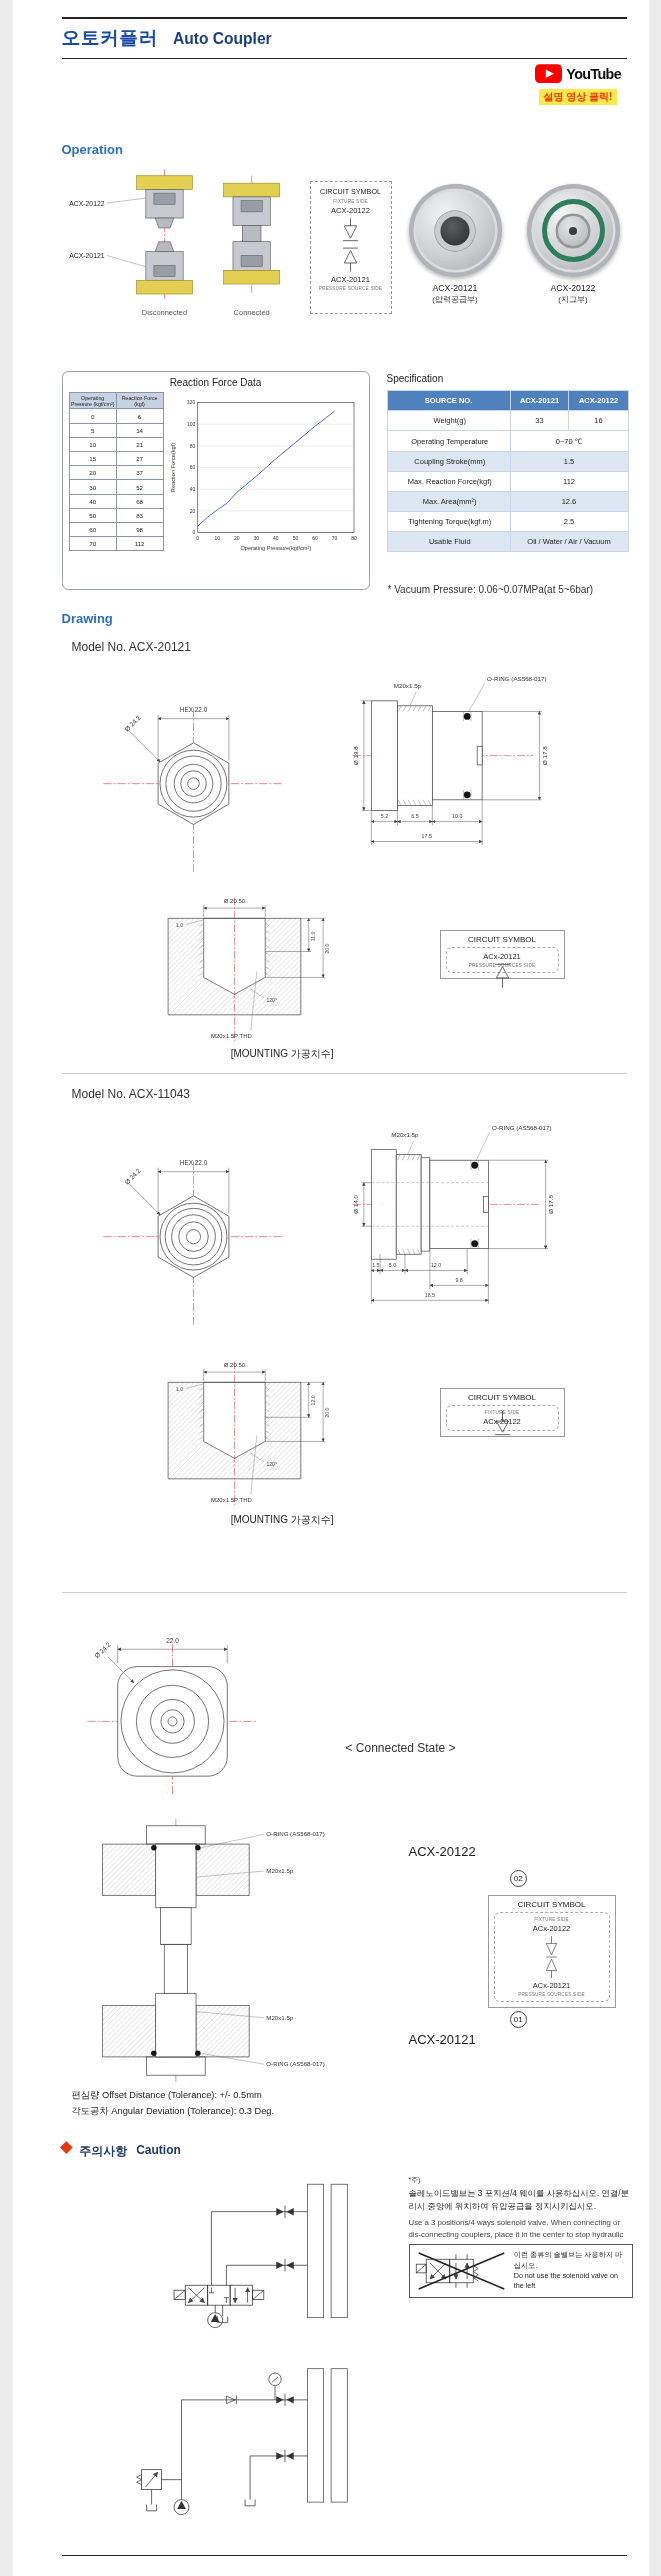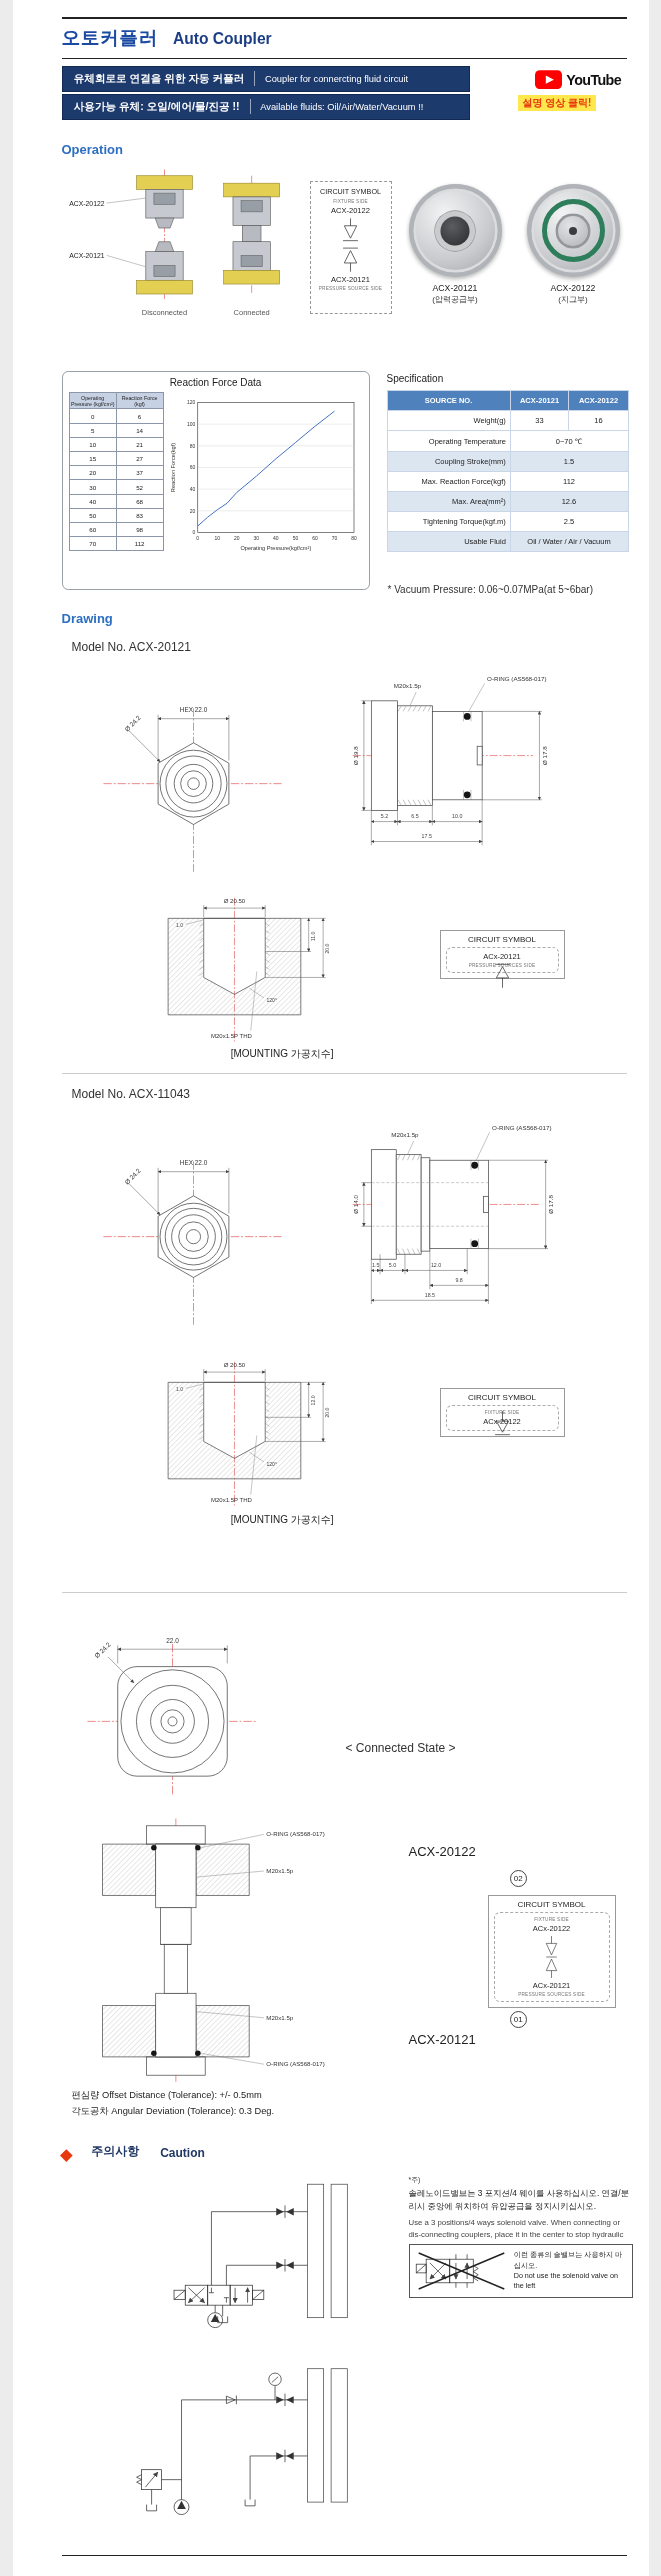--- a/index.html
+++ b/index.html
@@ -13,21 +13,21 @@
   .title-row{position:absolute;left:49px;top:25px;display:flex;align-items:baseline;gap:15px}
   .title-ko{font-size:18.7px;font-weight:bold;color:#1b4aa2;letter-spacing:0.6px}
   .title-en{font-size:15.6px;font-weight:bold;color:#1c3e85}
   .banner{position:absolute;left:49px;height:25.5px;background:#1d3a6d;border:0.6px solid #122a52;
           color:#fff;display:flex;align-items:center;padding:0 11.2px;gap:10px}
   .banner .b-ko{font-size:10.6px;font-weight:bold;white-space:nowrap}
   .banner .b-div{width:0.6px;align-self:stretch;margin:4.4px 0;background:rgba(255,255,255,.55)}
   .banner .b-en{font-size:9.3px;white-space:nowrap}
   #banner1{top:66px;width:408px}
   #banner2{top:94px;width:408px}
-  .yt{position:absolute;left:505px;top:70px;width:121px;cursor:pointer}
+  .yt{position:absolute;left:505px;top:64px;width:121px;text-align:center;cursor:pointer}
   .yt-row{display:flex;align-items:center;justify-content:center;gap:4.4px}
   .yt-icon svg{width:27px;height:19.3px;display:block}
   .yt-word{font-size:14.3px;font-weight:bold;color:#111;letter-spacing:-0.6px}
   .yt-note{display:inline-block;margin-top:5.6px;background:#ffe84d;color:#e8380d;font-weight:bold;
            font-size:10px;padding:1.2px 5px}
 
   .sec-title{position:absolute;font-size:13px;font-weight:bold;color:#2d6fc2}
   .model-title{position:absolute;font-size:12px;color:#333}
 
   
@@ -67,21 +67,21 @@
   .chart .tick{font-size:8px;fill:#333}
   .chart .grid{stroke:#d9d9d9;stroke-width:.8}
   .chart .axl{font-size:9px;fill:#333}
   .spec-title{position:absolute;left:374px;top:373px;font-size:10px;color:#222}
   .spec-table{position:absolute;left:374px;top:390px;width:242px;border-collapse:collapse;
               font-size:7.5px;text-align:center}
   .spec-table th{background:#4f81bd;color:#fff;font-weight:bold;padding:5px 2.5px;
                  border:0.6px solid #c9d6e8;font-size:7.5px}
   .spec-table td{border:0.6px solid #c9d6e8;padding:5px 3.7px;background:#fff}
   .spec-table tr.alt td{background:#dce6f1}
-  .spec-table td.lbl{text-align:right;padding-left:6.2px;width:123px}
+  .spec-table td.lbl{text-align:center;padding-left:6.2px;width:123px}
   .spec-note{position:absolute;left:375px;top:584px;font-size:10px;color:#333}
 
   
   .draw-canvas{position:absolute}
   .draw-canvas svg{position:absolute}
   svg .part{fill:#fff;stroke:#4a4a4a;stroke-width:1.2}
   svg .cl{stroke:#e03535;stroke-width:.9;stroke-dasharray:13 3 3 3;fill:none}
   svg .dim,svg .ext{stroke:#555;stroke-width:.8;fill:none}
   svg .thin{stroke:#777;stroke-width:.7;fill:none}
   svg .hid{stroke:#888;stroke-width:.7;stroke-dasharray:5 3;fill:none}
@@ -98,21 +98,21 @@
           flex-direction:column;align-items:center;gap:1.9px}
 
   
   .conn-title{position:absolute;left:333px;top:1741px;font-size:12px;color:#333}
   .big-model{position:absolute;font-size:13px;color:#222}
   .badge{position:absolute;width:17.4px;height:17.4px;border:0.9px solid #444;border-radius:50%;
          display:flex;align-items:center;justify-content:center;font-size:8px;color:#222;background:#fff}
   .tol-notes{position:absolute;left:59px;top:2088px;font-size:9.3px;color:#222;line-height:1.7}
 
   
-  .caution-head{position:absolute;left:49px;top:2143px;display:flex;align-items:flex-end;gap:21px}
+  .caution-head{position:absolute;left:49px;top:2143px;display:flex;align-items:flex-start;gap:9px}
   .c-icon{width:8.7px;height:8.7px;background:#e8380d;transform:rotate(45deg)}
   .caution-head .t{font-size:12px;font-weight:bold;color:#203864}
   .cnote{position:absolute;width:224px;font-size:8.4px;color:#222;line-height:1.5}
   .cnote .mark{font-size:6.9px;color:#333;margin-bottom:1.9px}
   .cnote .en{font-size:7.8px;color:#444;margin-top:4.4px}
   .warnbox{position:absolute;left:396px;top:2244px;width:224px;height:54px;border:0.6px solid #555;
            display:flex;align-items:center;gap:6.2px;padding:5px;background:#fff}
   .warnbox svg{flex:0 0 93px}
   .warnbox .txt{font-size:7.2px;color:#222;line-height:1.45}
 </style>
@@ -132,30 +132,20 @@
 
 <div class="page">
 
   <div class="hr-black" style="top:17.4px"></div>
   <div class="title-row">
     <span class="title-ko">오토커플러</span>
     <span class="title-en">Auto Coupler</span>
   </div>
   <div class="hr-black" style="top:58px"></div>
 
-  <div class="banner" id="banner1">
-    <span class="b-ko">유체회로로 연결을 위한 자동 커플러</span>
-    <span class="b-div"></span>
-    <span class="b-en">Coupler for connercting fluid circuit</span>
-  </div>
-  <div class="banner" id="banner2">
-    <span class="b-ko">사용가능 유체: 오일/에어/물/진공 !!</span>
-    <span class="b-div"></span>
-    <span class="b-en">Available fluids: Oil/Air/Water/Vacuum !!</span>
-  </div>
 
   <div class="yt">
     <div class="yt-row">
       <span class="yt-icon">
         <svg viewBox="0 0 40 28">
             <rect width="40" height="28" rx="7" fill="#ff0000"></rect>
             <polygon points="16,8 28,14 16,20" fill="#fff"></polygon>
           </svg>
       </span>
       <span class="yt-word">YouTube</span>

